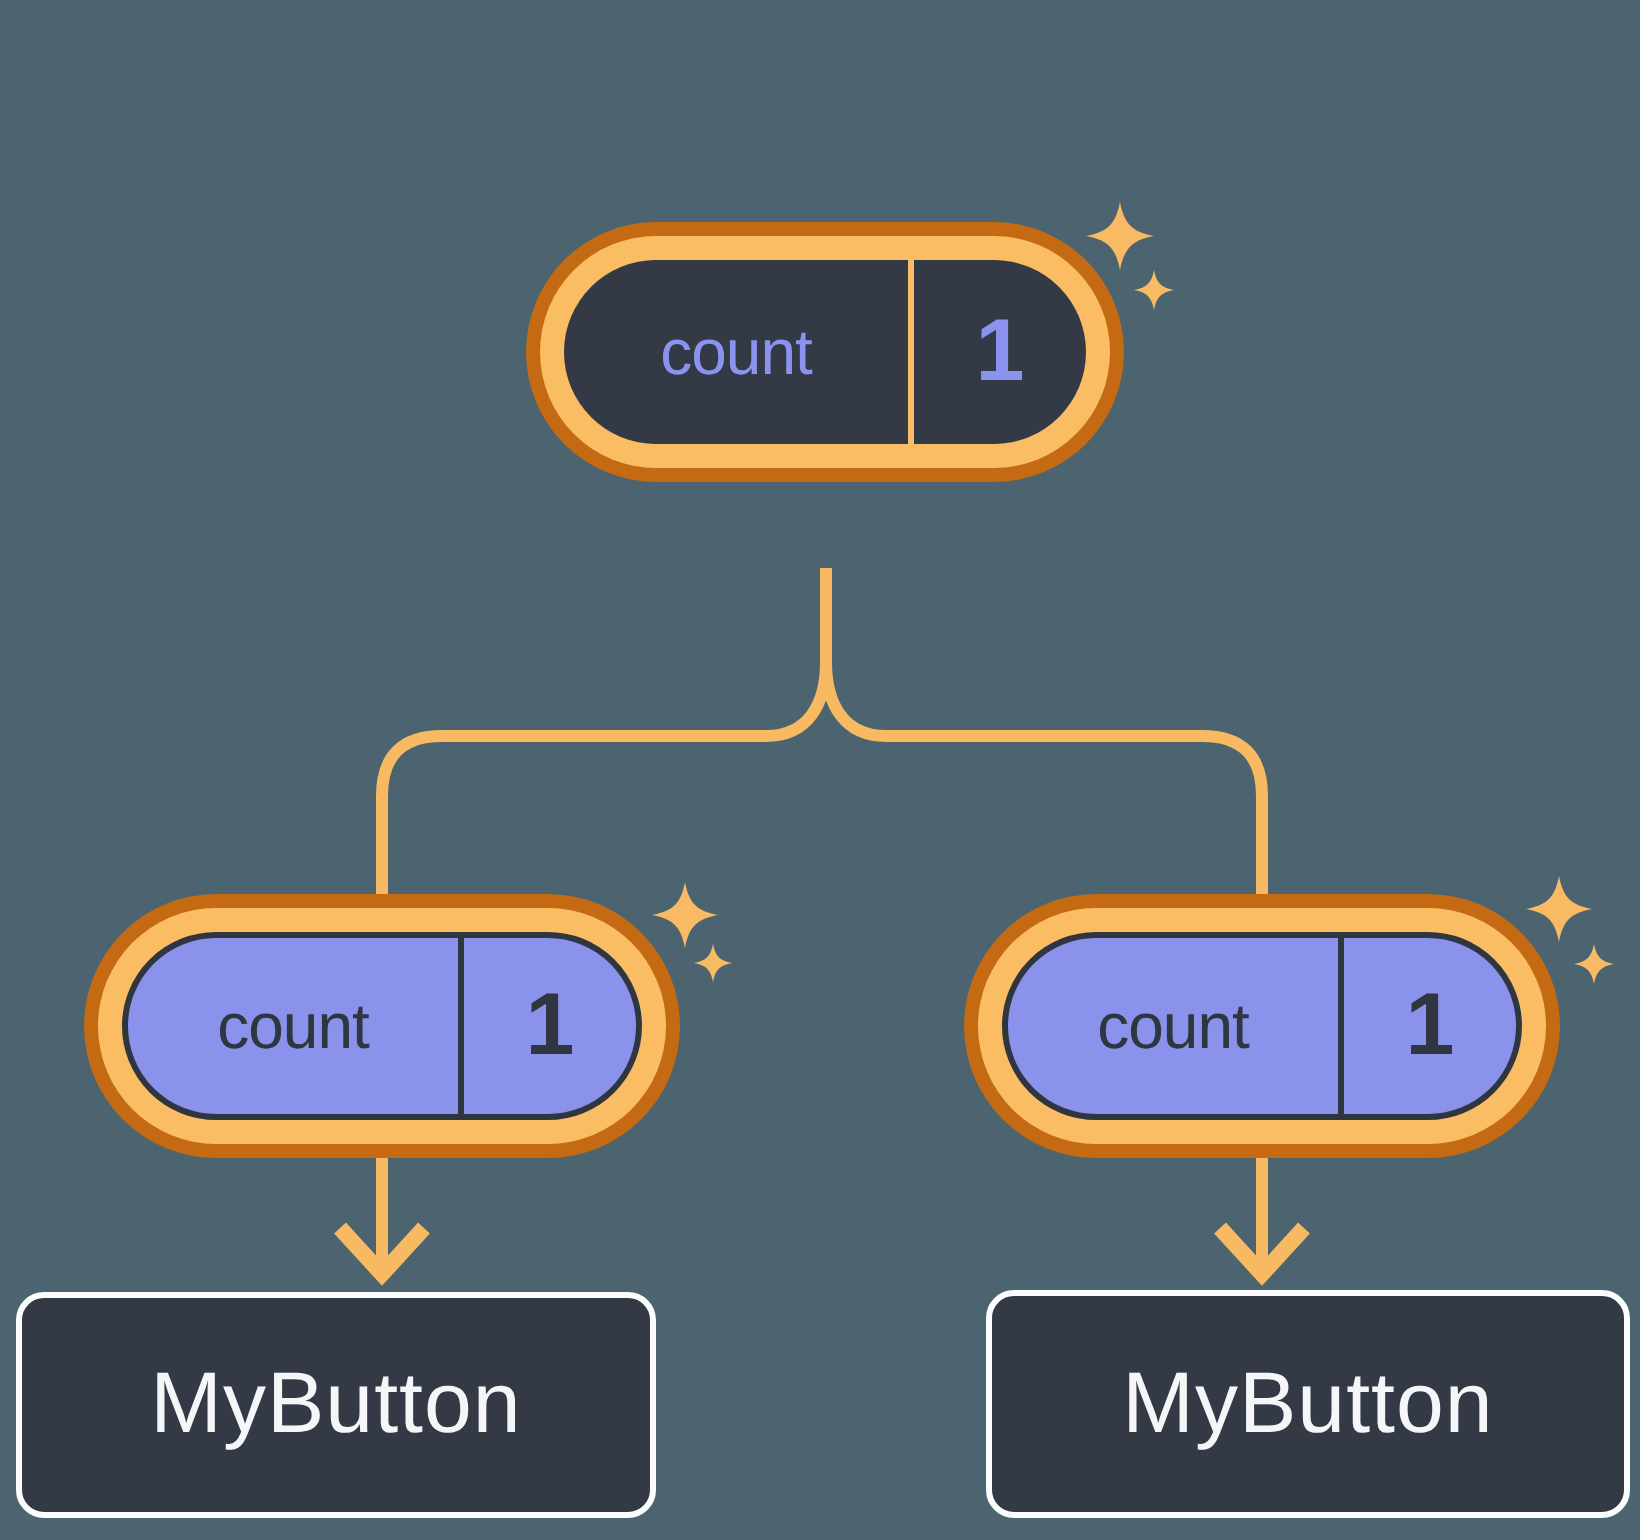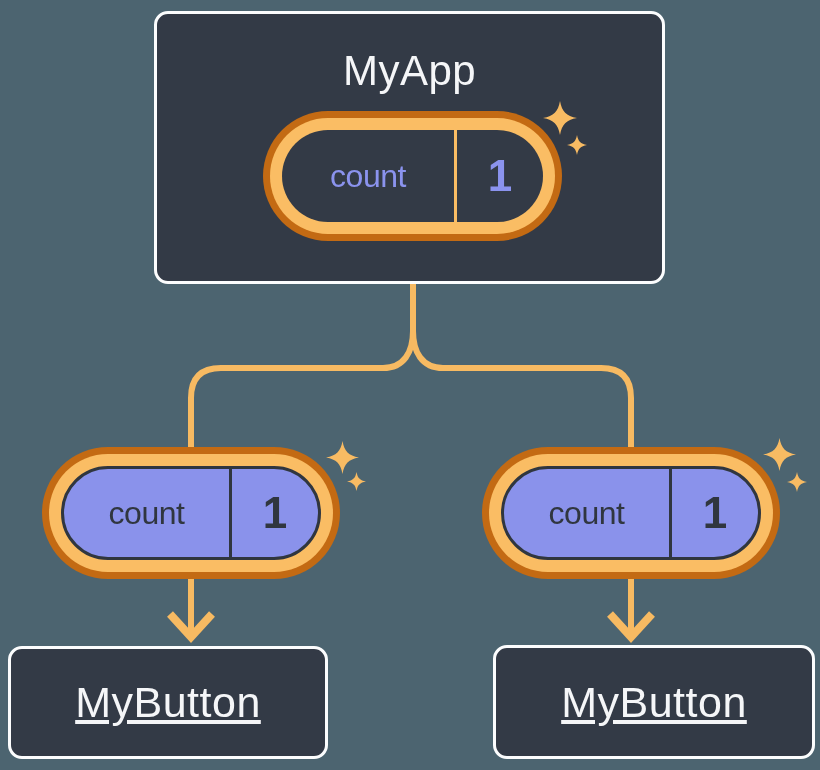--- a/index.html
+++ b/index.html
@@ -37,21 +37,20 @@
     top: 33px; left: 0; right: 0;
     text-align: center;
     font-size: 42px;
     font-weight: 500;
     letter-spacing: 0.5px;
   }
   .child-title {
     font-size: 43px;
     font-weight: 500;
     letter-spacing: 0.5px;
-    text-decoration: underline;
   }
   
   .pill {
     position: absolute;
     background: #C36A13;
     border-radius: 999px;
     padding: 7px;
     box-sizing: border-box;
   }
   .pill-mid {
@@ -103,23 +102,20 @@
   <svg class="connectors" viewBox="0 0 820 770" fill="none">
 
     <path d="M 413 284 L 413 331 C 413 352 404 368 383 368 L 221 368 Q 191 368 191 398 L 191 633" stroke="#F7BA62" stroke-width="6"></path>
 
     <path d="M 413 284 L 413 331 C 413 352 422 368 443 368 L 601 368 Q 631 368 631 398 L 631 633" stroke="#F7BA62" stroke-width="6"></path>
 
     <path d="M 170 614 L 191 637 L 212 614" stroke="#F7BA62" stroke-width="8" stroke-linejoin="miter"></path>
     <path d="M 610 614 L 631 637 L 652 614" stroke="#F7BA62" stroke-width="8" stroke-linejoin="miter"></path>
   </svg>
 
-  <div class="component-box root-box">
-    <div class="root-title">MyApp</div>
-  </div>
 
   <div class="pill pill-root">
     <div class="pill-mid">
       <div class="pill-inner root">
         <div class="cell-label">count</div>
         <div class="divider root"></div>
         <div class="cell-value">1</div>
       </div>
     </div>
   </div>

